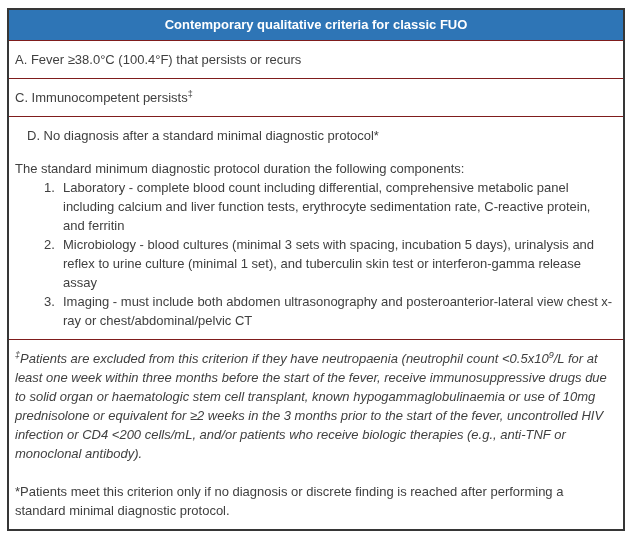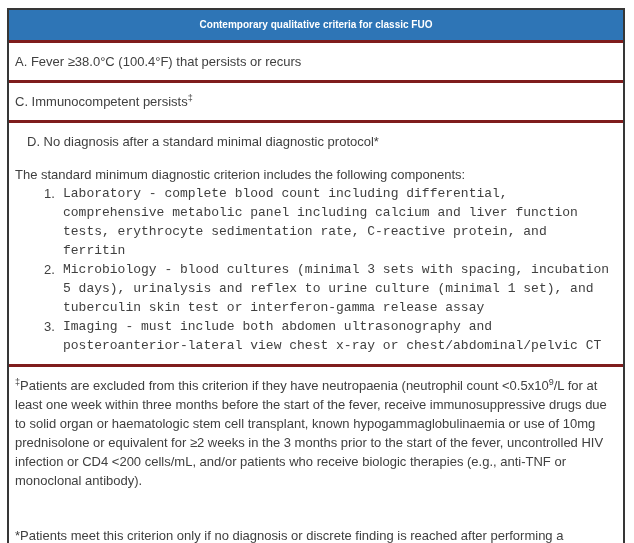--- a/index.html
+++ b/index.html
@@ -23,27 +23,27 @@
     top: 8px;
     width: 618px;
     border: 2px solid #363636;
     background: #ffffff;
     box-sizing: border-box;
   }
   .title-bar {
     background: #2E75B6;
     color: #ffffff;
     font-weight: bold;
-    font-size: 10px;
+    font-size: 13px;
     text-align: center;
     height: 30px;
     line-height: 30px;
   }
   .cell {
-    border-top: 3px solid #7f1d1d;
+    border-top: 1px solid #7f1d1d;
     padding: 9px 8px 9px 6px;
   }
   .cell p {
     margin: 0;
   }
   .cell-d .intro {
     margin: 0 0 14px 12px;
   }
   .cell-d .intro2 {
     margin: 0;
@@ -55,24 +55,24 @@
     display: flex;
     align-items: flex-start;
   }
   .protocol-item .num {
     flex: 0 0 19px;
     margin-left: 29px;
   }
   .protocol-item .itext {
     flex: 1;
     padding-right: 2px;
-    font-family: Liberation Mono, monospace;
   }
   .footnotes .p1 {
-    margin: 0 0 36px 0;
+    margin: 0 0 19px 0;
+    font-style: italic;
   }
   .footnotes .p2 {
     margin: 0;
   }
   sup {
     font-size: 9px;
     line-height: 0;
     vertical-align: super;
   }
 </style>
@@ -90,21 +90,21 @@
       <p>A. Fever ≥38.0°C (100.4°F) that persists or recurs</p>
     </div>
 
 
     <div class="cell">
       <p><span>C. Immunocompetent persists</span><sup>‡</sup></p>
     </div>
 
     <div class="cell cell-d">
       <p class="intro">D. No diagnosis after a standard minimal diagnostic protocol*</p>
-      <p class="intro2">The standard minimum diagnostic criterion includes the following components:</p>
+      <p class="intro2">The standard minimum diagnostic protocol duration the following components:</p>
       <div class="protocol-list">
         <div class="protocol-item">
           <span class="num">1.</span>
           <span class="itext">Laboratory - complete blood count including differential, comprehensive metabolic panel including calcium and liver function tests, erythrocyte sedimentation rate, C-reactive protein, and ferritin</span>
         </div>
         <div class="protocol-item">
           <span class="num">2.</span>
           <span class="itext">Microbiology - blood cultures (minimal 3 sets with spacing, incubation 5 days), urinalysis and reflex to urine culture (minimal 1 set), and tuberculin skin test or interferon-gamma release assay</span>
         </div>
         <div class="protocol-item">

